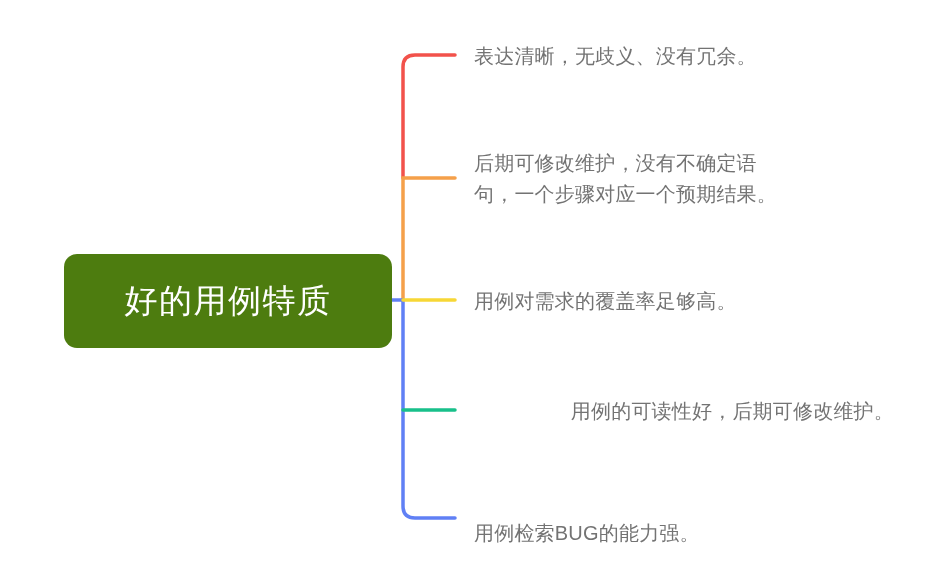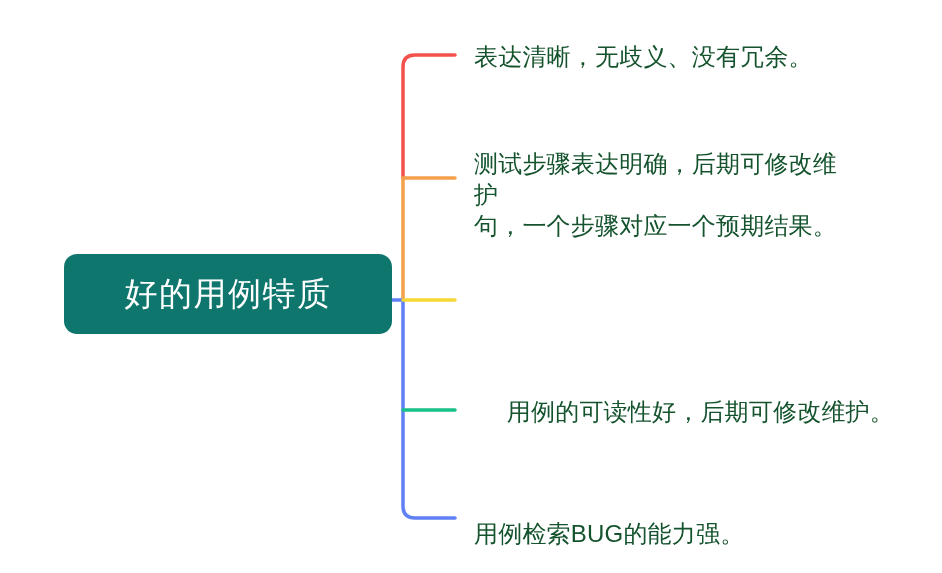--- a/index.html
+++ b/index.html
@@ -24,40 +24,40 @@
     left: 0;
     top: 0;
     width: 942px;
     height: 573px;
   }
   .root-node {
     position: absolute;
     left: 64px;
     top: 254px;
     width: 328px;
-    height: 80px;
+    height: 94px;
     border-radius: 13px;
-    background: #0f766e;
+    background: #4d7c0f;
     display: flex;
     align-items: center;
     justify-content: center;
     box-sizing: border-box;
   }
   .root-label {
     color: #ffffff;
     font-size: 33px;
     line-height: 1.2;
     letter-spacing: 1.5px;
     font-weight: 400;
     white-space: nowrap;
   }
   .branch-label {
     position: absolute;
-    color: #14532d;
-    font-size: 24px;
+    color: #737373;
+    font-size: 20px;
     line-height: 31px;
     font-weight: 400;
     letter-spacing: 0.2px;
     white-space: pre-line;
   }
   .b1 { left: 474px; top: 41px;  width: 400px; }
   .b2 { left: 474px; top: 148px; width: 386px; }
   .b3 { left: 474px; top: 286px; width: 400px; }
   .b4 { left: 474px; top: 396px; width: 420px; text-align: right; }
   .b5 { left: 474px; top: 504px; width: 400px; margin-top: 14px; }
@@ -81,21 +81,22 @@
 
     <path d="M 403 410 L 455 410" fill="none" stroke="#18C08A" stroke-width="3.5" stroke-linecap="round"></path>
   </svg>
 
   <div class="root-node">
     <span class="root-label">好的用例特质</span>
   </div>
 
   <div class="branch-label b1">表达清晰，无歧义、没有冗余。</div>
 
-  <div class="branch-label b2">测试步骤表达明确，后期可修改维护
+  <div class="branch-label b2">后期可修改维护，没有不确定语
 句，一个步骤对应一个预期结果。</div>
 
+  <div class="branch-label b3">用例对需求的覆盖率足够高。</div>
 
   <div class="branch-label b4">用例的可读性好，后期可修改维护。</div>
 
   <div class="branch-label b5">用例检索BUG的能力强。</div>
 
 </div>
 
 </body></html>

